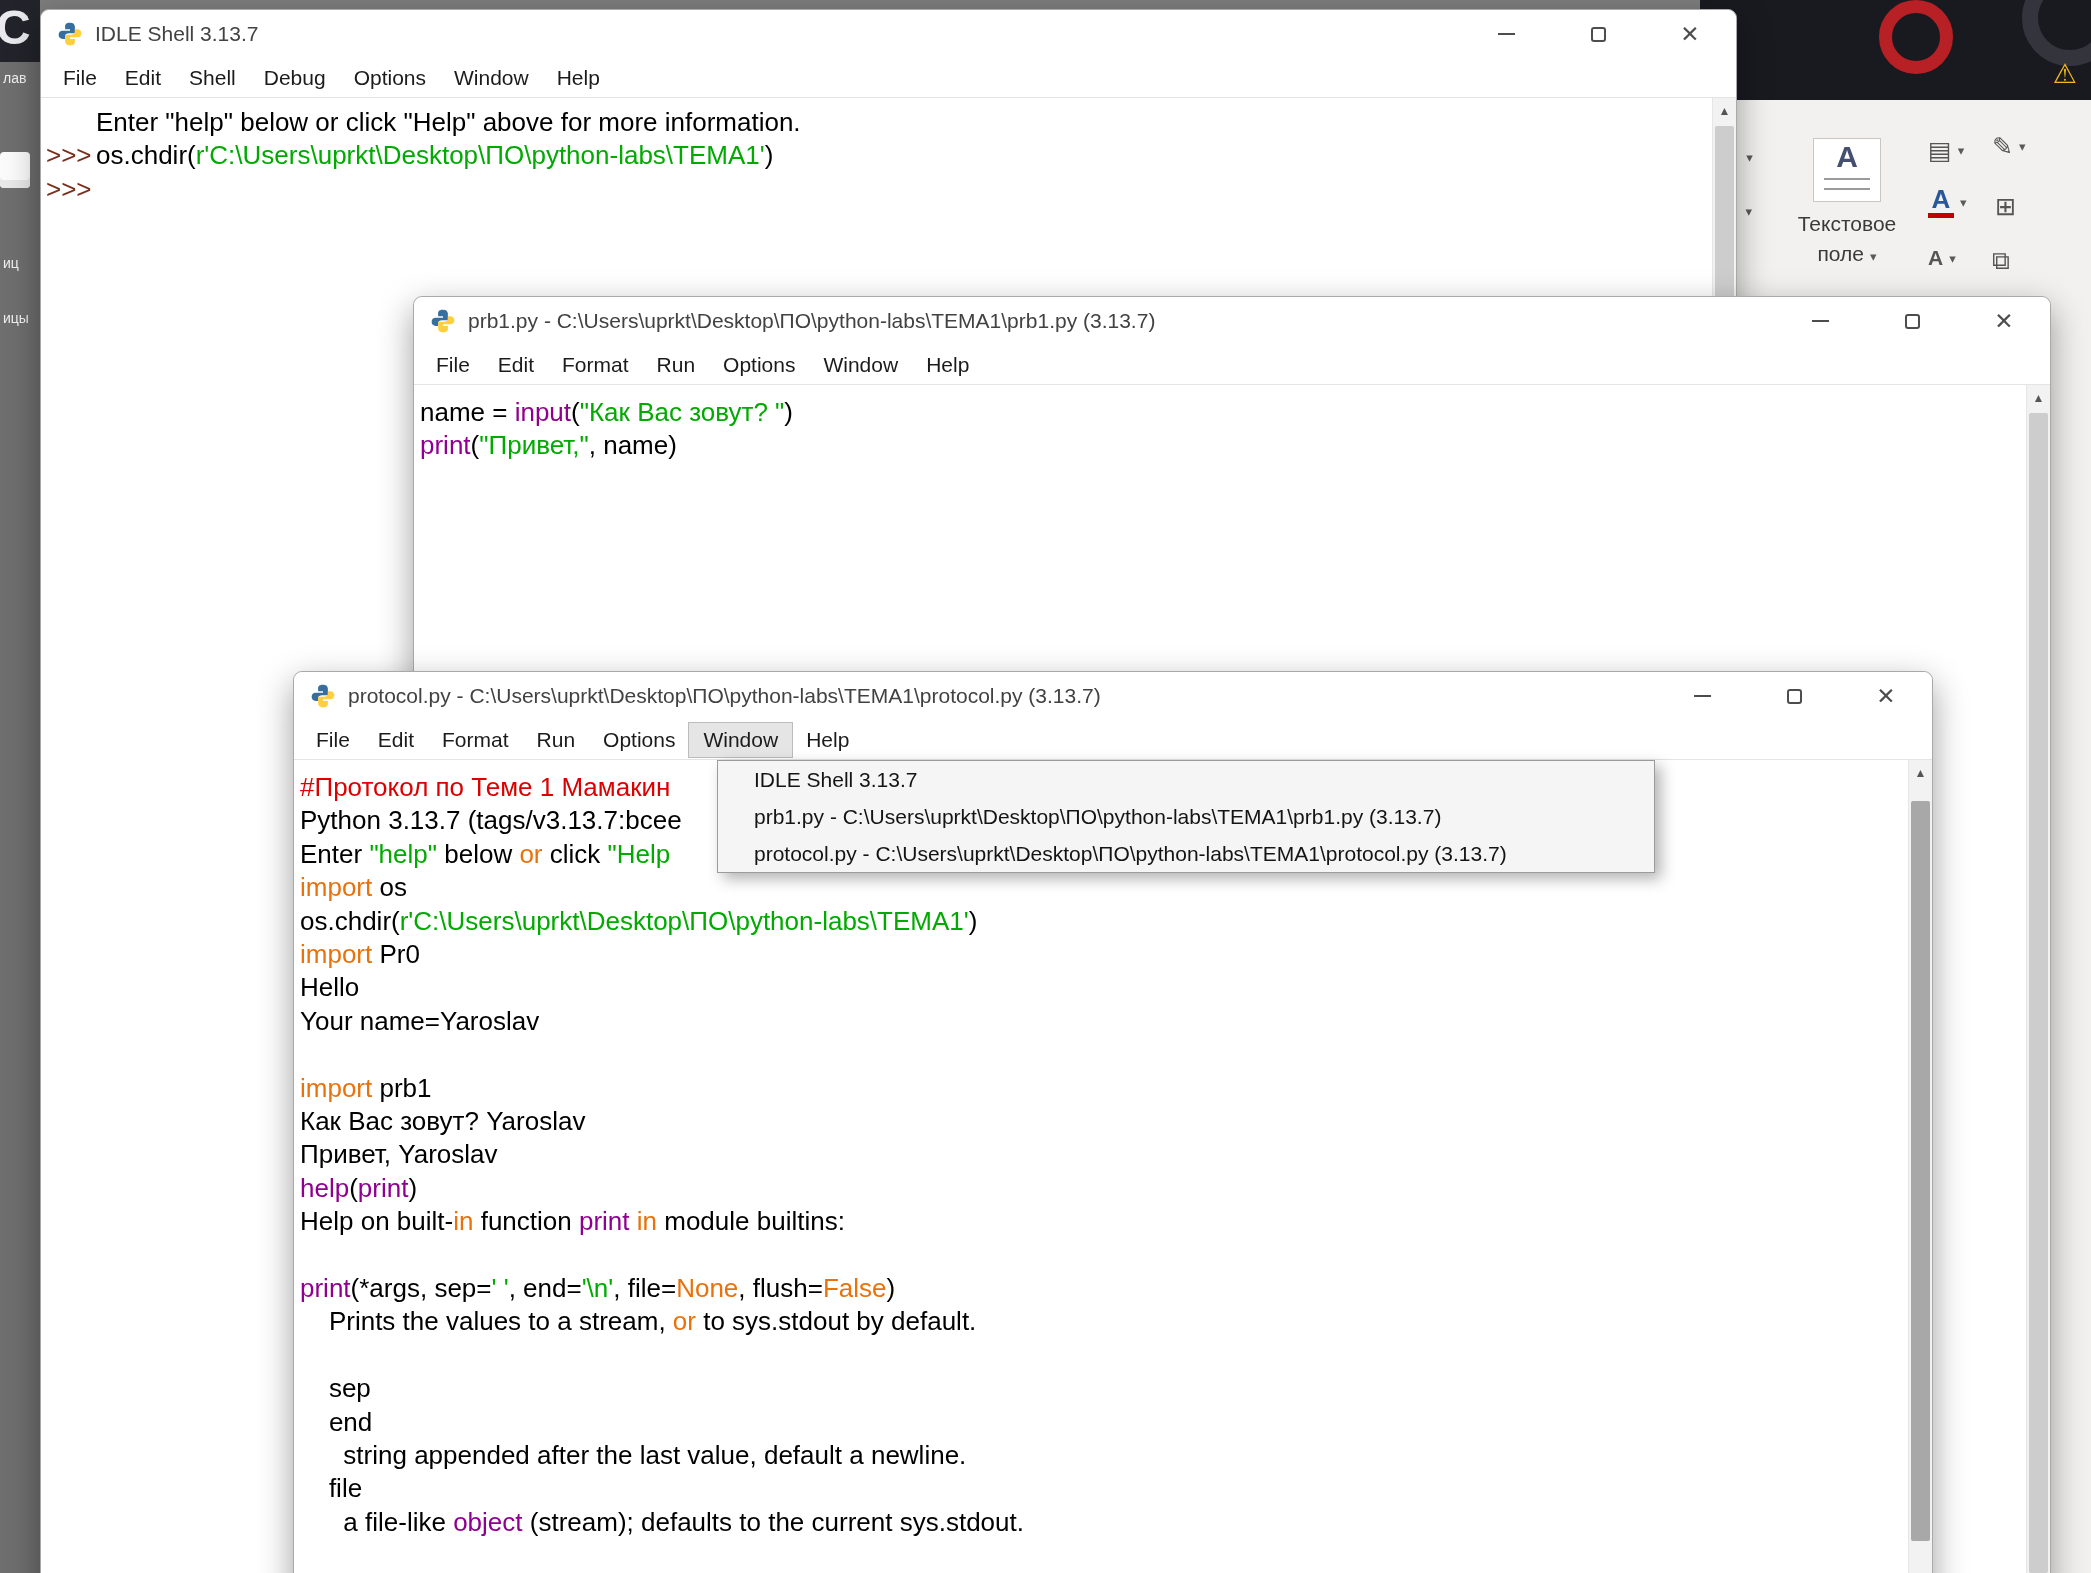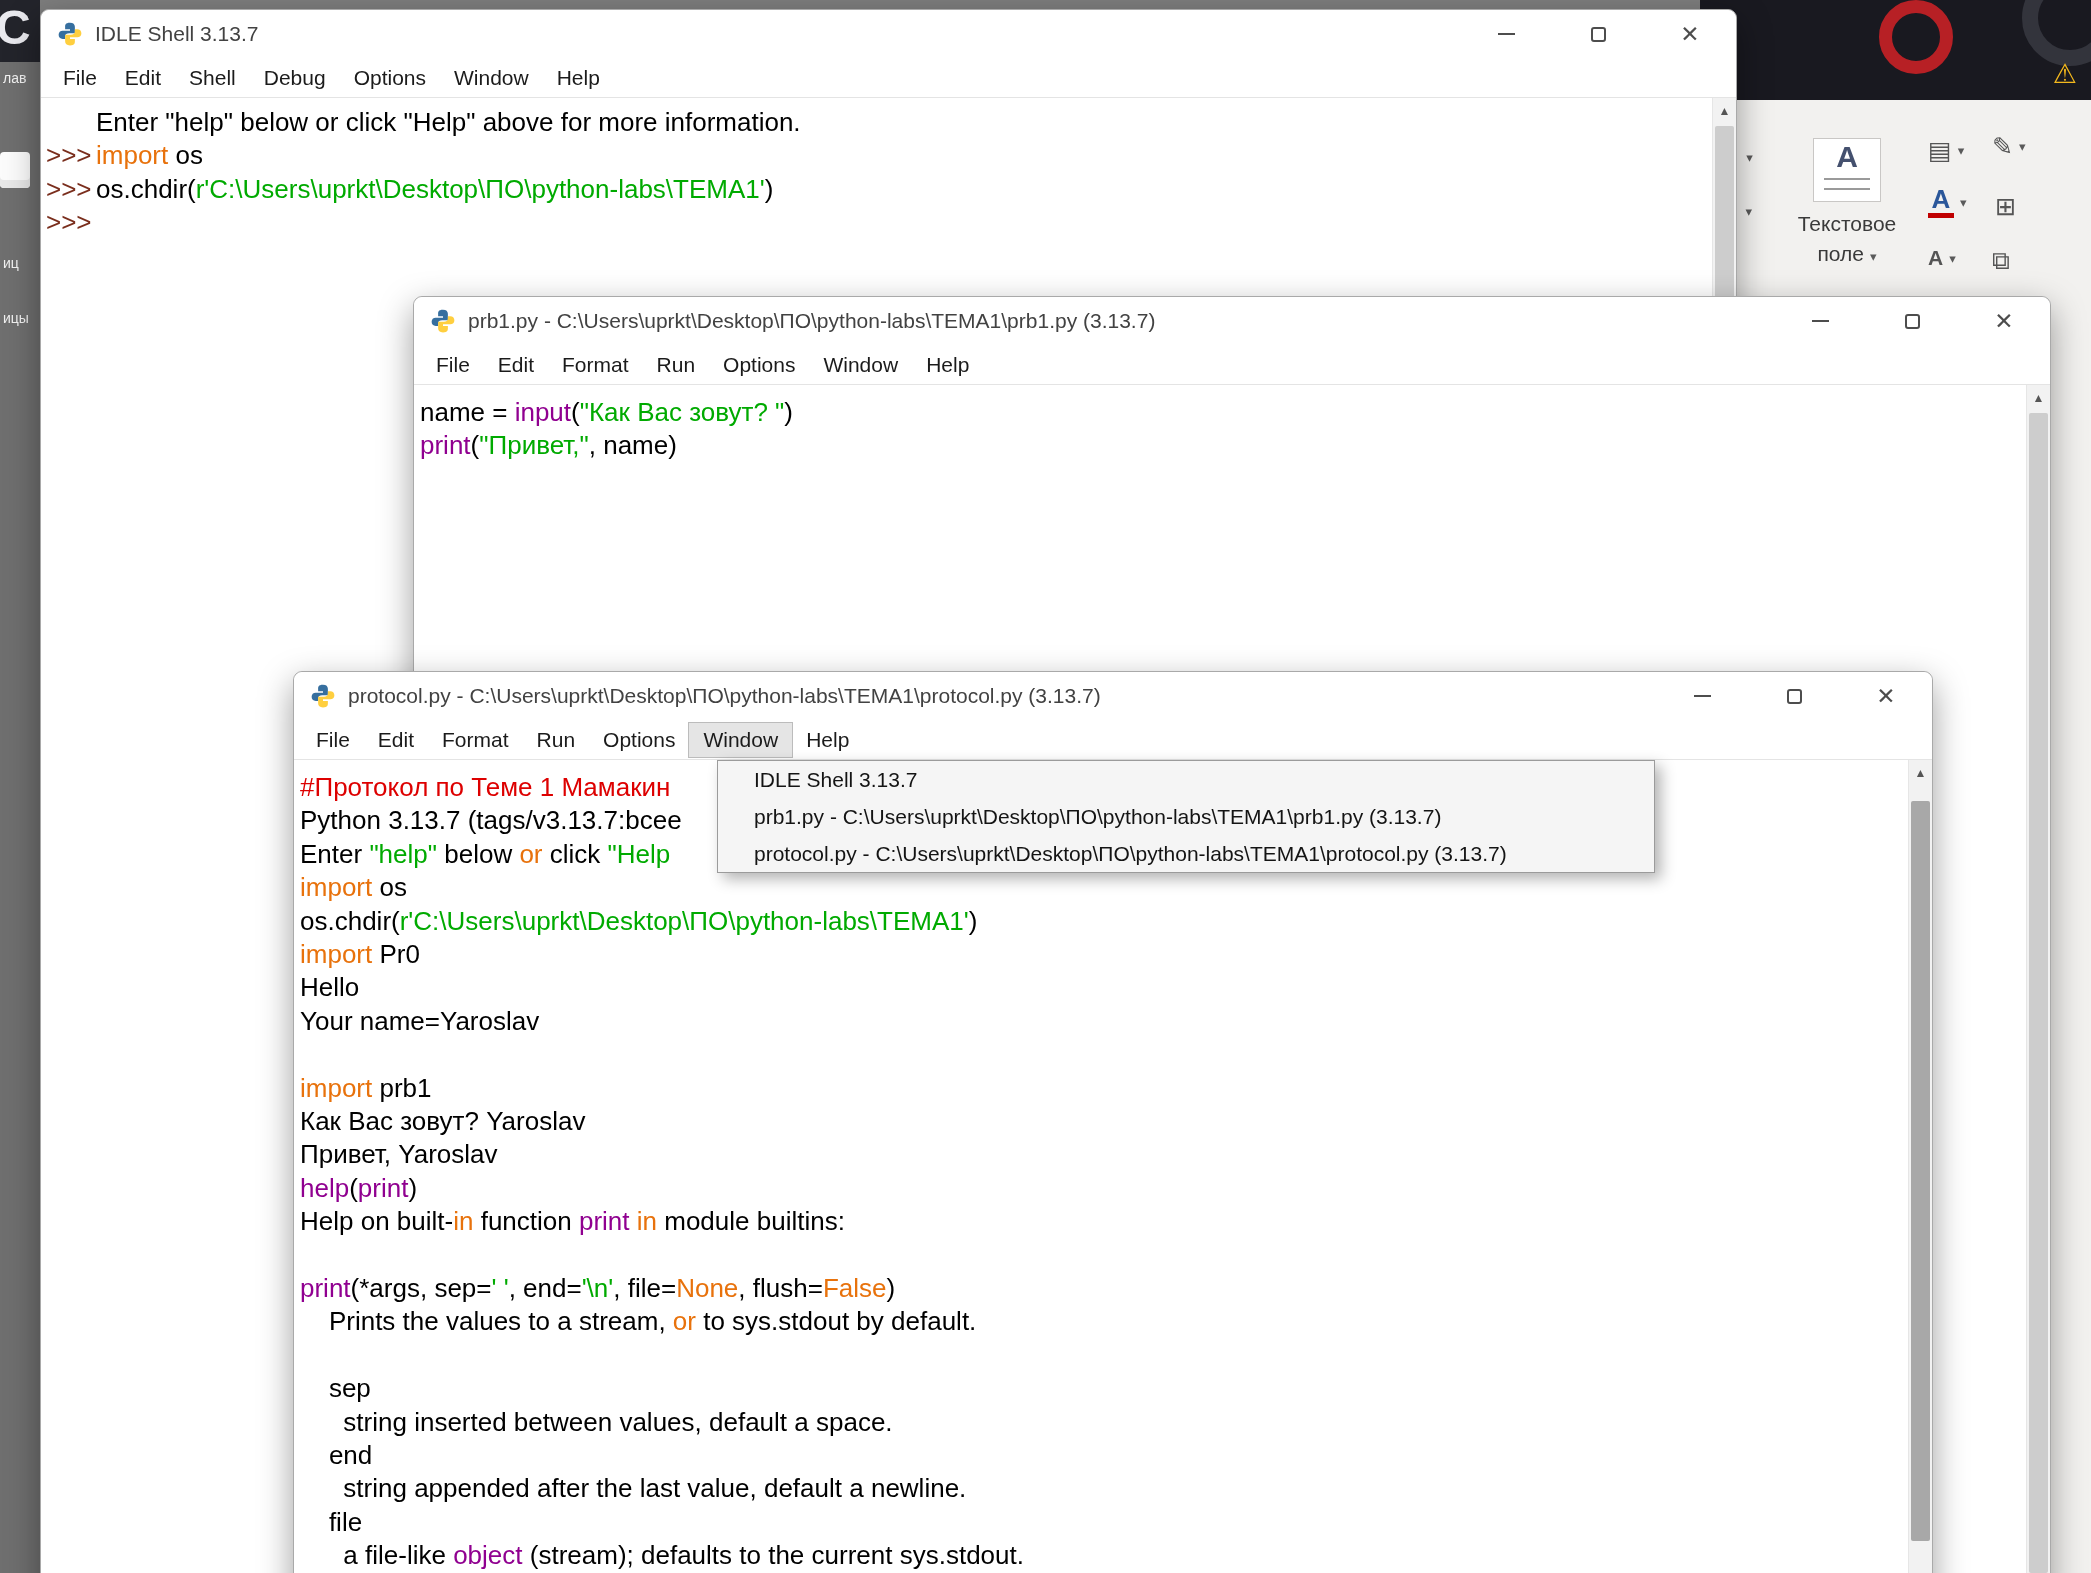--- a/index.html
+++ b/index.html
@@ -175,21 +175,20 @@
       <span class="list-item">Edit</span>
       <span class="list-item">Shell</span>
       <span class="list-item">Debug</span>
       <span class="list-item">Options</span>
       <span class="list-item">Window</span>
       <span class="list-item">Help</span>
     </div>
   <div class="content">
     <div class="code shell-code">
         <div class="code-line"><span class="prompt"></span><span>Enter "help" below or click "Help" above for more information.</span></div>
-        <div class="code-line"><span class="prompt">&gt;&gt;&gt;</span><span class="tok-kw">import</span><span> os</span></div>
         <div class="code-line"><span class="prompt">&gt;&gt;&gt;</span><span>os.chdir(</span><span class="tok-str">r'C:\Users\uprkt\Desktop\ПО\python-labs\TEMA1'</span><span>)</span></div>
         <div class="code-line"><span class="prompt">&gt;&gt;&gt;</span></div>
       </div>
     <div class="sb">
       <div class="sb-up">▲</div>
       <div class="sb-thumb" style="top:28px;height:430px;"></div>
     </div>
   </div>
 </div>
 
@@ -271,21 +270,20 @@
         <div class="code-line"><span class="tok-kw">import</span><span> prb1</span></div>
         <div class="code-line"><span>Как Вас зовут? Yaroslav</span></div>
         <div class="code-line"><span>Привет, Yaroslav</span></div>
         <div class="code-line"><span class="tok-blt">help</span><span>(</span><span class="tok-blt">print</span><span>)</span></div>
         <div class="code-line"><span>Help on built-</span><span class="tok-kw">in</span><span> function </span><span class="tok-blt">print</span><span> </span><span class="tok-kw">in</span><span> module builtins:</span></div>
         <div class="code-line"></div>
         <div class="code-line"><span class="tok-blt">print</span><span>(*args, sep=</span><span class="tok-str">' '</span><span>, end=</span><span class="tok-str">'\n'</span><span>, file=</span><span class="tok-kw">None</span><span>, flush=</span><span class="tok-kw">False</span><span>)</span></div>
         <div class="code-line"><span>    Prints the values to a stream, </span><span class="tok-kw">or</span><span> to sys.stdout by default.</span></div>
         <div class="code-line"></div>
         <div class="code-line"><span>    sep</span></div>
-        <div class="code-line"><span>      string inserted between values, default a space.</span></div>
         <div class="code-line"><span>    end</span></div>
         <div class="code-line"><span>      string appended after the last value, default a newline.</span></div>
         <div class="code-line"><span>    file</span></div>
         <div class="code-line"><span>      a file-like </span><span class="tok-blt">object</span><span> (stream); defaults to the current sys.stdout.</span></div>
         <div class="code-line"></div>
       </div>
     <div class="sb">
       <div class="sb-up">▲</div>
       <div class="sb-thumb" style="top:41px;height:740px;background:#a8a8a8;"></div>
     </div>

